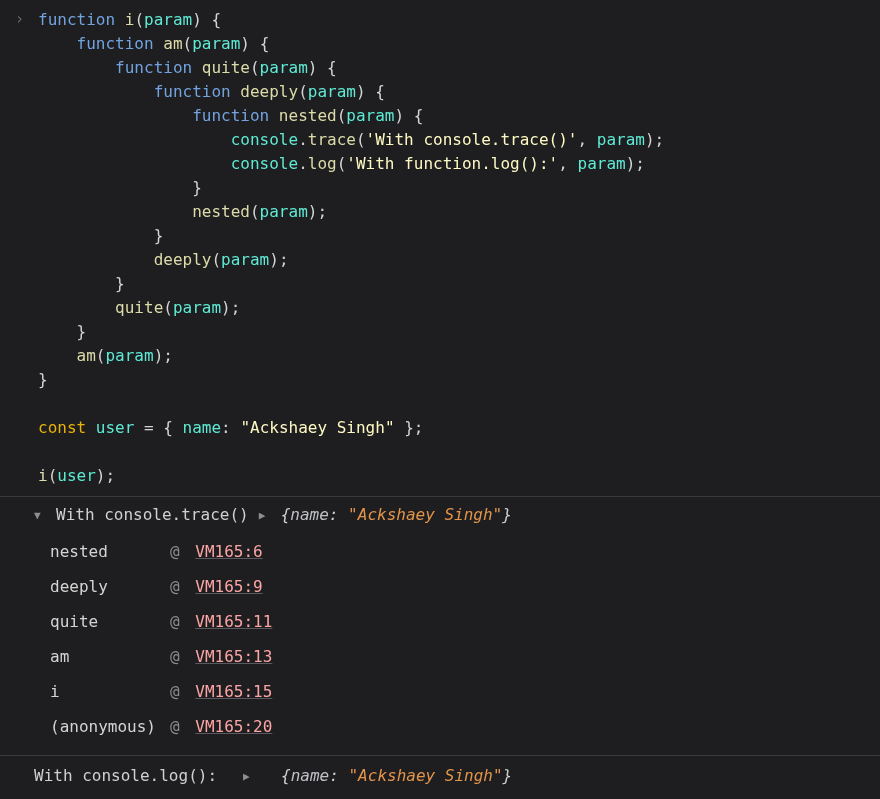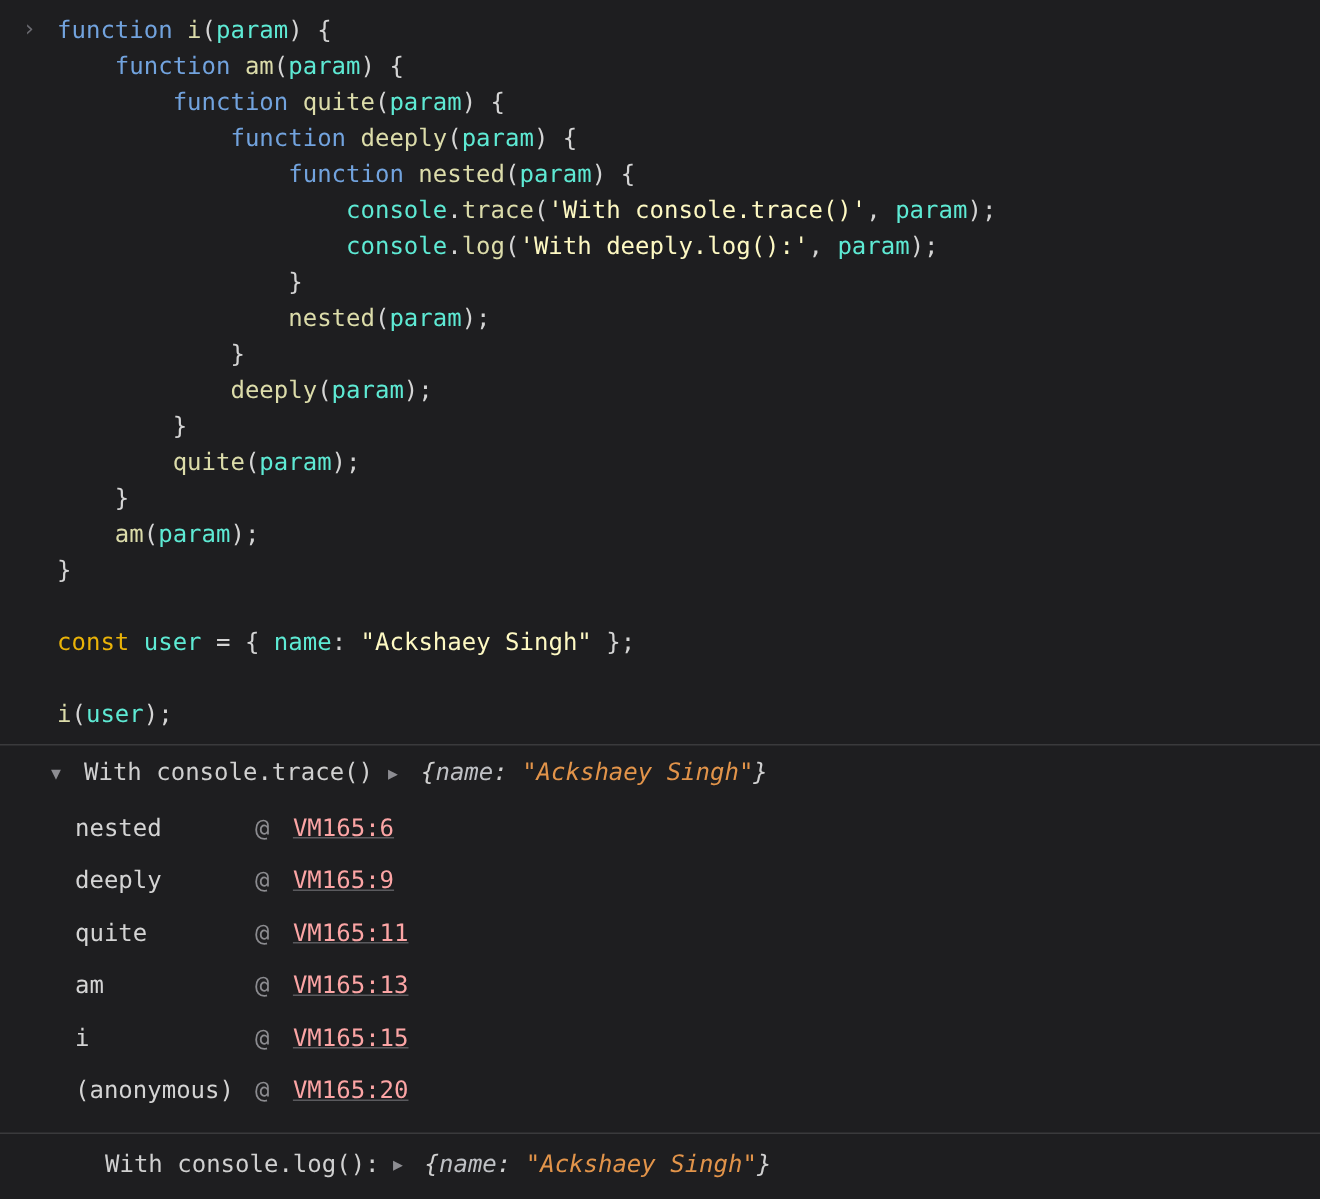--- a/index.html
+++ b/index.html
@@ -67,38 +67,37 @@
     color: #fca5a5;
     text-decoration: underline;
     text-decoration-color: #5a5a5e;
     cursor: pointer;
   }
 
   .log-line {
     padding: 8px 15px 8px 34px;
     display: flex;
     align-items: baseline;
-    gap: 9px;
+    gap: 26px;
     color: #d0d0d0;
-    margin-left: 36px;
   }
   .repeat { position: relative; }
 </style>
 </head>
 <body>
 
 <div class="console-input">
   <span class="prompt">›</span>
   <div class="code repeat"><span class="kw-blue">function</span> <span class="fn">i</span><span class="punct">(</span><span class="ident">param</span><span class="punct">)</span> <span class="punct">{</span>
     <span class="kw-blue">function</span> <span class="fn">am</span><span class="punct">(</span><span class="ident">param</span><span class="punct">)</span> <span class="punct">{</span>
         <span class="kw-blue">function</span> <span class="fn">quite</span><span class="punct">(</span><span class="ident">param</span><span class="punct">)</span> <span class="punct">{</span>
             <span class="kw-blue">function</span> <span class="fn">deeply</span><span class="punct">(</span><span class="ident">param</span><span class="punct">)</span> <span class="punct">{</span>
                 <span class="kw-blue">function</span> <span class="fn">nested</span><span class="punct">(</span><span class="ident">param</span><span class="punct">)</span> <span class="punct">{</span>
                     <span class="ident">console</span><span class="punct">.</span><span class="fn">trace</span><span class="punct">(</span><span class="str">'With console.trace()'</span><span class="punct">,</span> <span class="ident">param</span><span class="punct">)</span><span class="punct">;</span>
-                    <span class="ident">console</span><span class="punct">.</span><span class="fn">log</span><span class="punct">(</span><span class="str">'With deeply.log():'</span><span class="punct">,</span> <span class="ident">param</span><span class="punct">)</span><span class="punct">;</span>
+                    <span class="ident">console</span><span class="punct">.</span><span class="fn">log</span><span class="punct">(</span><span class="str">'With function.log():'</span><span class="punct">,</span> <span class="ident">param</span><span class="punct">)</span><span class="punct">;</span>
                 <span class="punct">}</span>
                 <span class="fn">nested</span><span class="punct">(</span><span class="ident">param</span><span class="punct">)</span><span class="punct">;</span>
             <span class="punct">}</span>
             <span class="fn">deeply</span><span class="punct">(</span><span class="ident">param</span><span class="punct">)</span><span class="punct">;</span>
         <span class="punct">}</span>
         <span class="fn">quite</span><span class="punct">(</span><span class="ident">param</span><span class="punct">)</span><span class="punct">;</span>
     <span class="punct">}</span>
     <span class="fn">am</span><span class="punct">(</span><span class="ident">param</span><span class="punct">)</span><span class="punct">;</span>
 <span class="punct">}</span>
 

